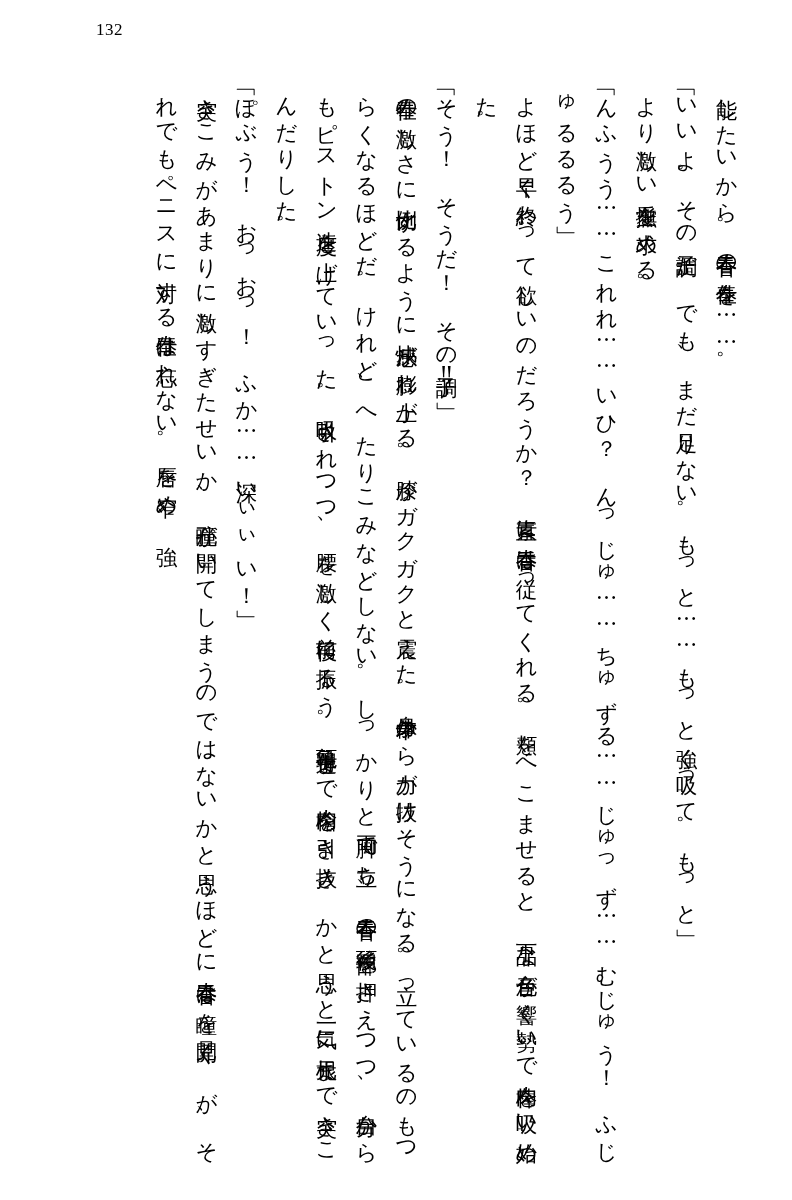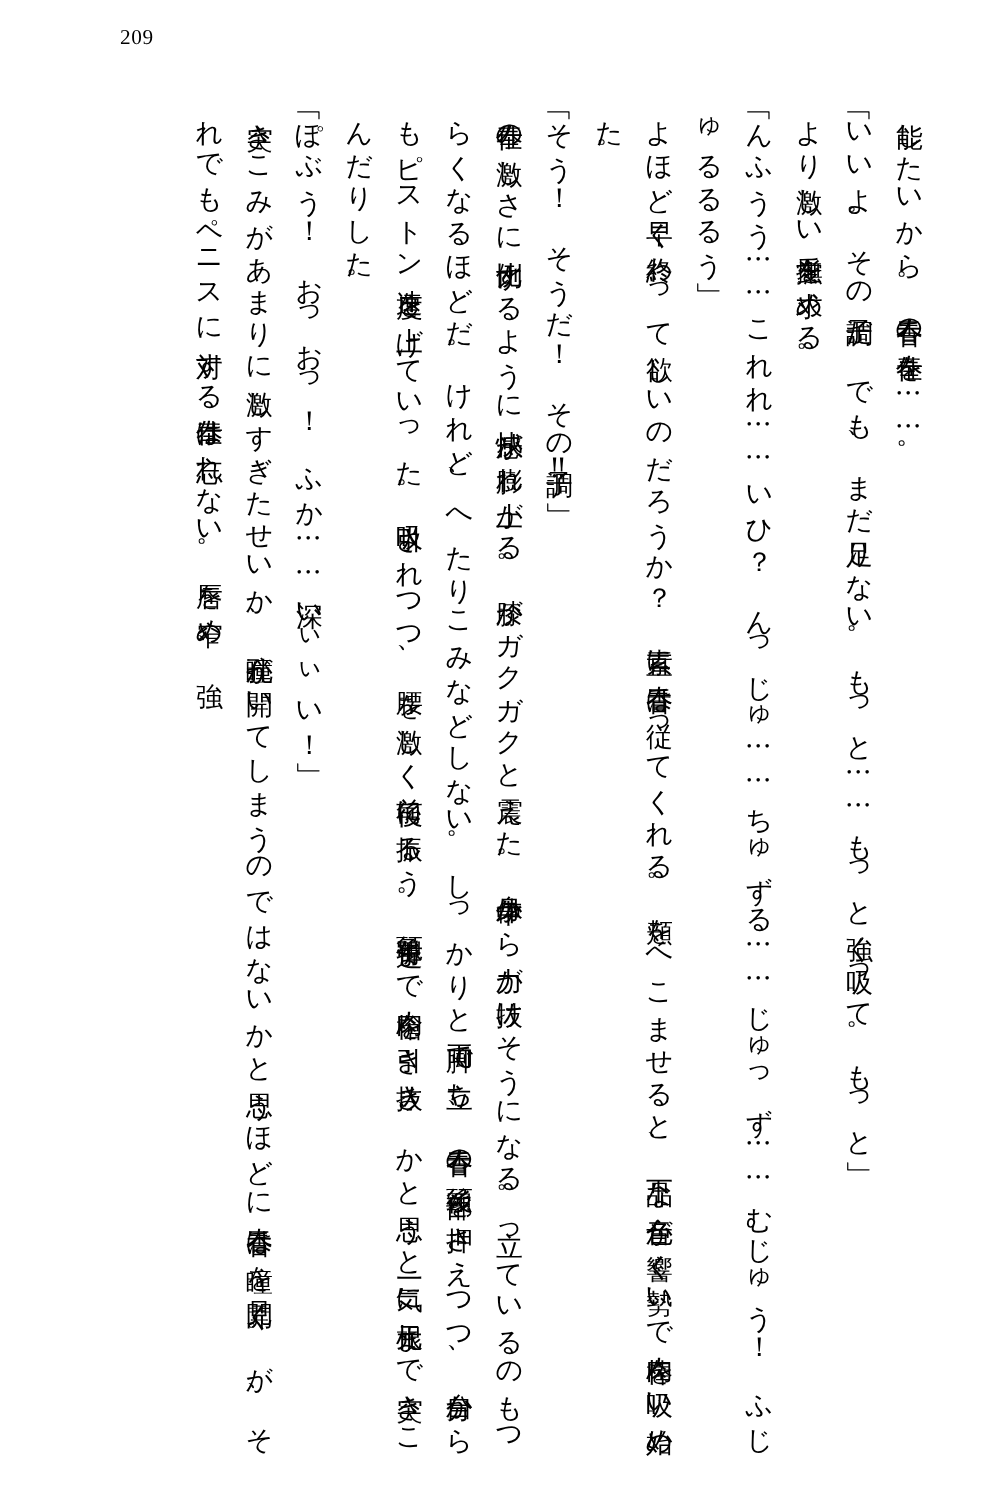--- a/index.html
+++ b/index.html
@@ -45,21 +45,21 @@
     text-align: justify;
     white-space: pre-wrap;
     word-break: break-all;
   }
 </style>
 </head>
 <body>
 
 <div class="page">
 
-  <div class="page-number">209</div>
+  <div class="page-number">132</div>
 
   <div class="text-body">能したいから。春香の奉仕を……。
 「いいよ。その調子だ。でも、まだ足りない。もっと……もっと強く吸って。もっと」
 より激しい愛撫を求める。
 「んふうう……これれ……いひ？　んっじゅ……ちゅずる……じゅっず……むじゅう！　ふじゅるるるう」
 よほど早く終わって欲しいのだろうか？　素直に春香は従ってくれる。頬をへこませると、下品な音色が響く勢いで肉棒を吸い始めた。
 「そう！　そうだ！　その調子‼」
 奉仕の激しさに比例するように快感が膨れ上がる。膝がガクガクと震えた。身体中から力が抜けそうになる。立っているのもつらくなるほどだ。けれど、へたりこみなどしない。しっかりと両脚で立ち、春香の後頭部を押さえつつ、自分からもピストン速度を上げていった。吸引されつつ、腰を激しく前後に振るう。亀頭付近まで肉槍を引き抜き、かと思うと一気に根元まで突きこんだりした。
 「ぽぶう！　おっおっ！　ふか……深いぃぃい！」
 突きこみがあまりに激しすぎたせいか、瞳孔が開いてしまうのではないかと思うほどに春香は瞳を見開く。が、それでもペニスに対する奉仕は忘れない。唇を窄め、強</div>

